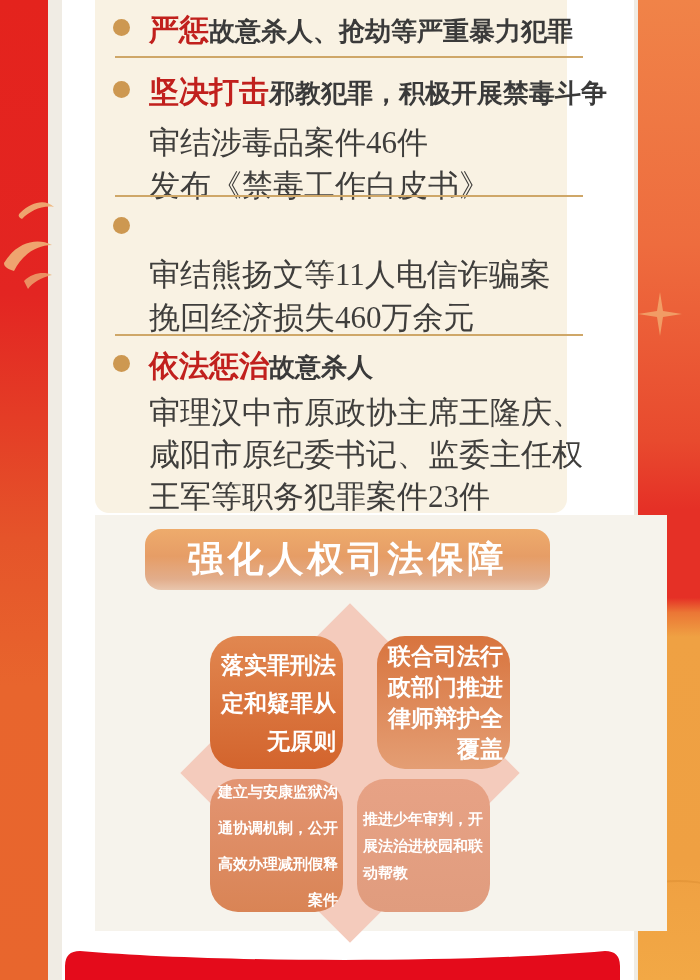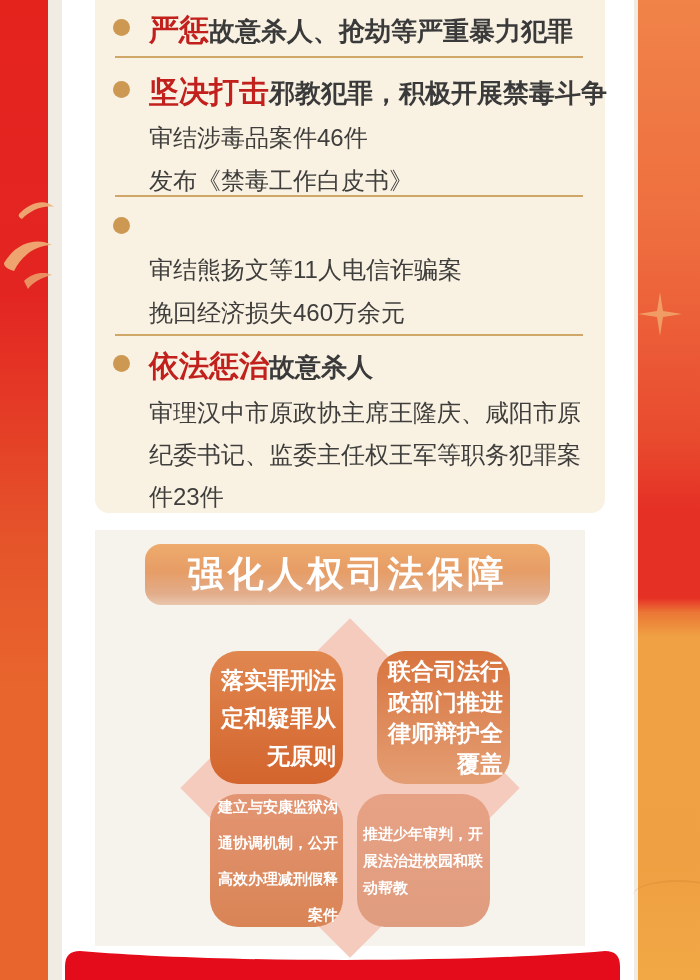--- a/index.html
+++ b/index.html
@@ -12,32 +12,32 @@
   .edge-left{position:absolute;left:48px;top:0;width:14px;height:980px;background:#f0ece4;}
   .page{position:absolute;left:62px;top:0;width:572px;height:980px;background:#ffffff;}
   .edge-right{position:absolute;left:634px;top:0;width:4px;height:980px;background:#f0ece4;}
   .bg-right{position:absolute;left:638px;top:0;width:62px;height:980px;
     background:linear-gradient(180deg,#f08348 0%,#ee6c3e 25%,#e84a2e 45%,#e53026 52%,#e53026 61%,
                #eb7635 62.5%,#efa143 65%,#efa042 88%,#f2a845 100%);}
   .arc-decoration{position:absolute;left:633px;top:880px;width:90px;height:28px;
     border-top:2px solid rgba(205,125,35,.28);border-radius:50%;}
 
   
-  .cream-panel{position:absolute;left:95px;top:0;width:510px;height:513px;
+  .cream-panel{position:absolute;left:95px;top:0;width:472px;height:513px;
     background:#f9f2e3;border-radius:0 0 14px 14px;}
   .bullet{position:absolute;left:18px;width:17px;height:17px;border-radius:50%;background:#cd9851;}
   .headline{position:absolute;left:54px;white-space:nowrap;}
   .headline .hl{color:#c1201d;font-size:30px;font-weight:700;}
   .headline .rest{color:#3a3a3a;font-size:26px;font-weight:600;}
-  .detail{position:absolute;left:54px;color:#3f3e3c;font-size:24px;font-weight:500;white-space:nowrap;}
+  .detail{position:absolute;left:54px;color:#3f3e3c;font-size:31px;font-weight:500;white-space:nowrap;font-family:Liberation Serif, serif;}
   .detail.wrap{white-space:normal;width:442px;line-height:42px;}
   .divider{position:absolute;left:20px;width:468px;height:0;border-top:2px solid #cfa768;}
 
   
-  .section-panel{position:absolute;left:95px;top:530px;width:490px;height:416px;background:#f6f3ec;}
+  .section-panel{position:absolute;left:95px;top:515px;width:572px;height:416px;background:#f6f3ec;}
   .banner{position:absolute;left:50px;top:14px;width:405px;height:61px;border-radius:16px;
     background:linear-gradient(180deg,#eeab6c 0%,#e69d66 45%,#e2ad8b 82%,#e9c6ad 100%);
     color:#ffffff;font-size:36px;font-weight:700;letter-spacing:4px;
     display:flex;align-items:center;justify-content:center;}
   .diamond{position:absolute;left:135px;top:138px;width:240px;height:240px;
     background:#f4cbbc;transform:rotate(45deg);z-index:1;}
   .card{position:absolute;width:133px;height:133px;border-radius:28px;z-index:2;
     color:#ffffff;display:flex;align-items:center;justify-content:center;
     text-align:right;box-sizing:border-box;}
   .card-tl{left:115px;top:121px;background:linear-gradient(180deg,#e18750 0%,#d3642d 100%);

